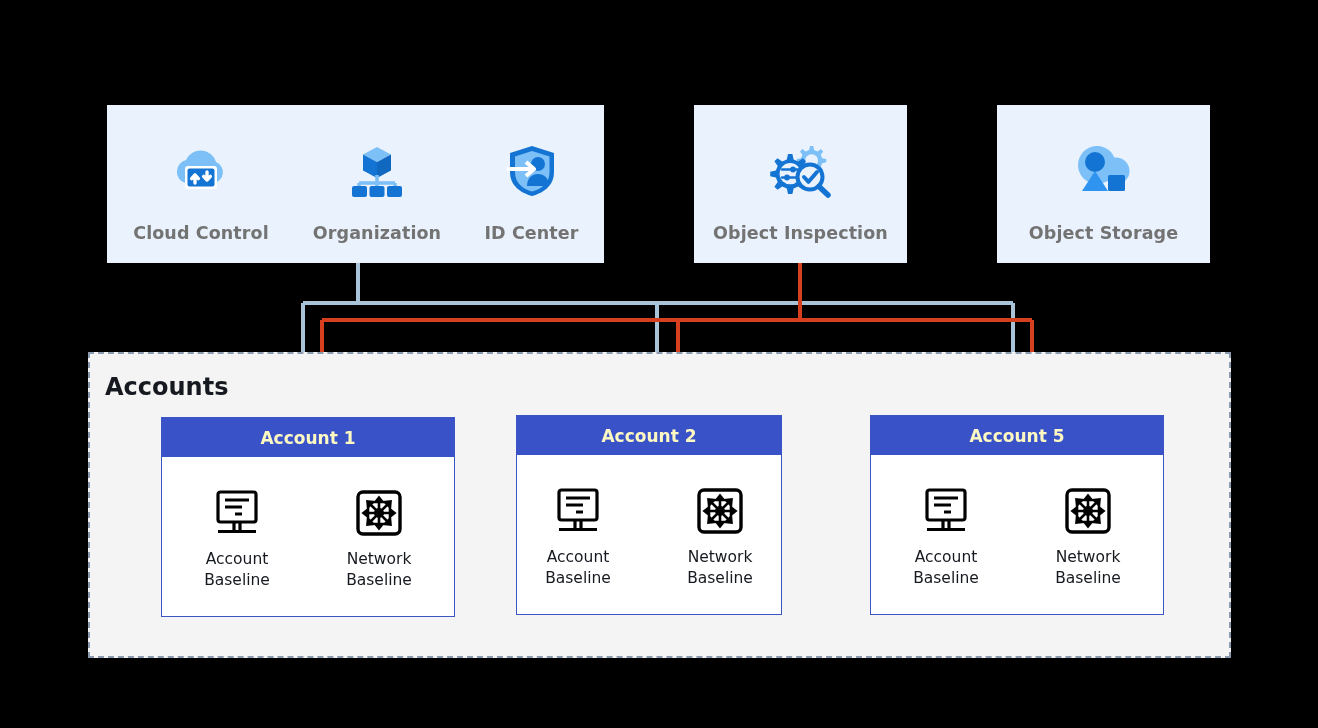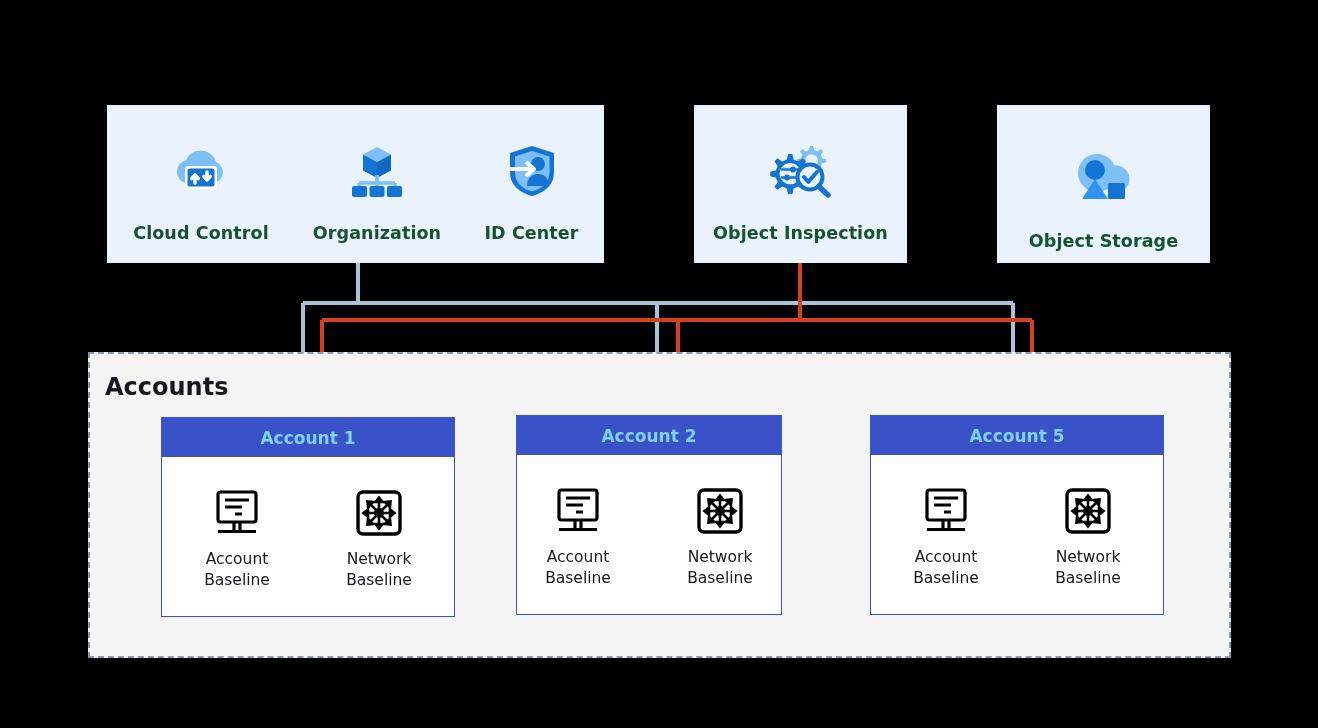--- a/index.html
+++ b/index.html
@@ -5,30 +5,30 @@
   html,body{margin:0;padding:0;background:#000;}
   body{width:1318px;height:728px;position:relative;overflow:hidden;
        font-family:"DejaVu Sans","Liberation Sans",sans-serif;}
   #stage{position:absolute;left:0;top:0;width:1318px;height:728px;background:#000;}
 
   
   .panel{position:absolute;background:#eaf3fd;box-sizing:border-box;}
   .svc{position:absolute;top:0;height:100%;display:flex;flex-direction:column;
        align-items:center;justify-content:flex-start;}
   .svc .ico{height:92px;display:flex;align-items:center;justify-content:center;margin-top:20px;}
-  .svc .lbl{color:#14532d;font-weight:bold;font-size:17.5px;letter-spacing:.1px;
+  .svc .lbl{color:#737373;font-weight:bold;font-size:17.5px;letter-spacing:.1px;
             white-space:nowrap;margin-top:6px;}
 
   
   #accounts-region{position:absolute;left:88px;top:352px;width:1143px;height:306px;
        background:#f4f4f4;border:2px dashed #8a9bb0;box-sizing:border-box;}
   #accounts-title{position:absolute;left:105px;top:373px;font-size:24px;font-weight:bold;color:#16191f;}
 
   .acct{position:absolute;box-sizing:border-box;border:1.5px solid #3b56c4;background:#fff;}
-  .acct-head{background:#3a52c8;color:#7dd3fc;font-weight:bold;font-size:17px;
+  .acct-head{background:#3a52c8;color:#fef9c3;font-weight:bold;font-size:17px;
              display:flex;align-items:center;justify-content:center;height:39px;}
   .acct-body{display:flex;justify-content:center;gap:46px;padding-top:22px;margin-top:8px;}
   .base{display:flex;flex-direction:column;align-items:center;width:96px;}
   .base .bico{height:52px;display:flex;align-items:center;justify-content:center;}
   .base .btxt{margin-top:10px;text-align:center;font-size:15.5px;color:#16191f;line-height:1.37;}
 
   
   #wires{position:absolute;left:0;top:0;width:1318px;height:728px;pointer-events:none;}
 </style>
 </head>
@@ -134,21 +134,21 @@
           <circle cx="40" cy="33" r="12.5" fill="#eaf3fd" stroke="#1474d4" stroke-width="4"></circle>
           <path d="M49,42.5 L58,51" stroke="#1474d4" stroke-width="5.5" stroke-linecap="round"></path>
           <path d="M34,33 l4.5,4.8 L47,28" stroke="#1474d4" stroke-width="4" fill="none" stroke-linecap="round" stroke-linejoin="round"></path>
         </svg>
       </span>
       <span class="lbl">Object Inspection</span>
     </div>
   </div>
 
   <div class="panel" style="left:997px;top:105px;width:213px;height:158px;">
-    <div class="svc" style="left:0;width:213px;margin-top:8px;">
+    <div class="svc" style="left:0;width:213px;">
       <span class="ico">
         <svg width="58" height="52" viewBox="0 0 58 52">
           <circle cx="22" cy="20" r="19" fill="#7cc0f7"></circle>
           <circle cx="41" cy="26" r="13.5" fill="#7cc0f7"></circle>
           <circle cx="20" cy="17" r="10" fill="#1474d4"></circle>
           <path d="M20,26 L33,46 L7,46 z" fill="#2f93f0"></path>
           <rect x="33" y="30" width="17" height="16" rx="1.5" fill="#1474d4"></rect>
         </svg>
       </span>
       <span class="lbl">Object Storage</span>

